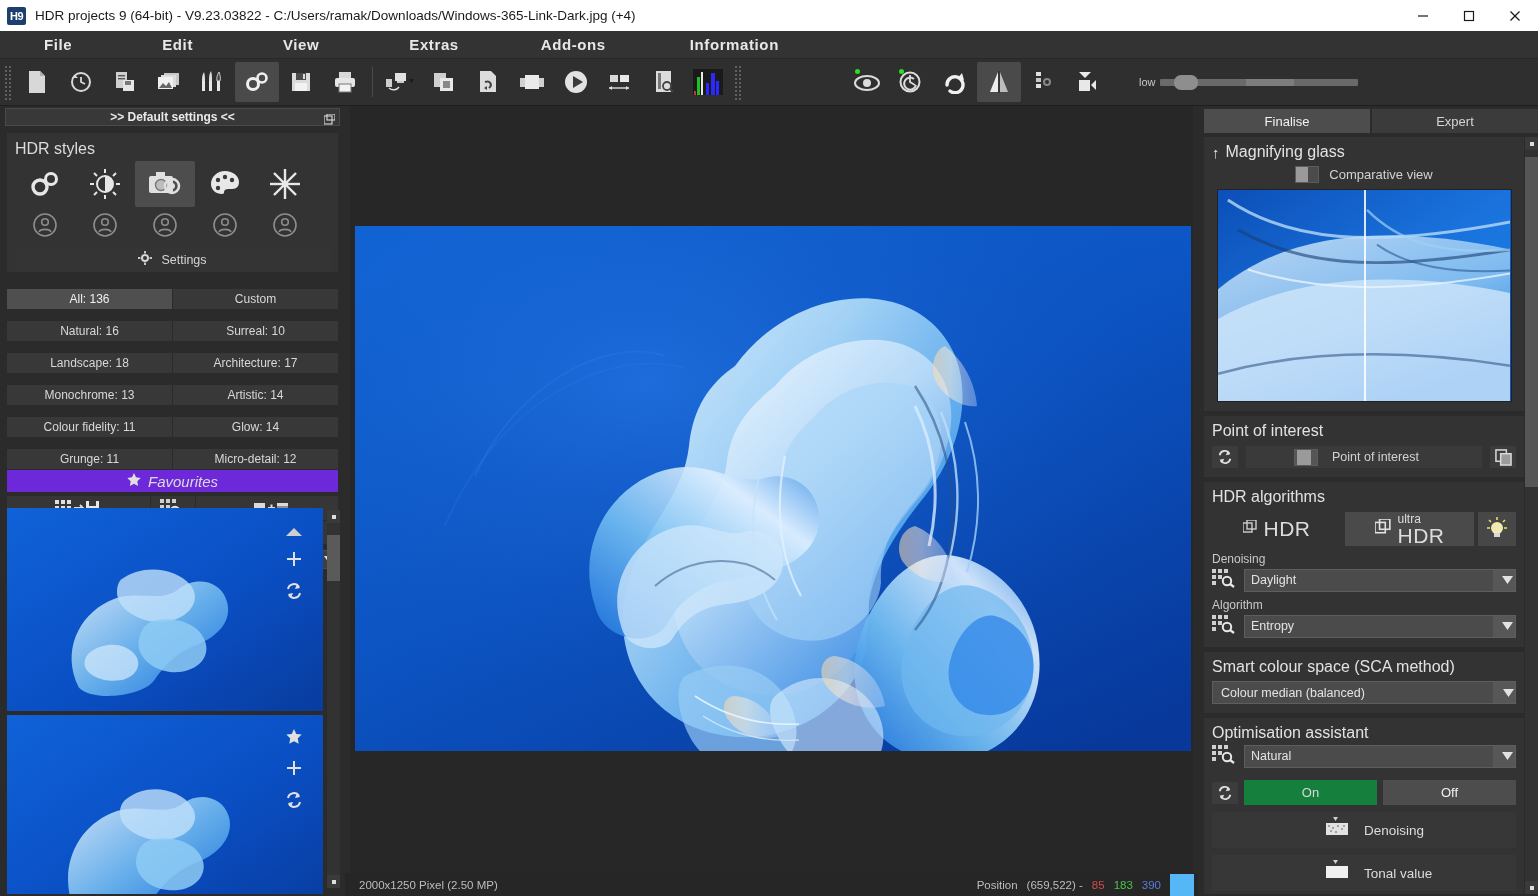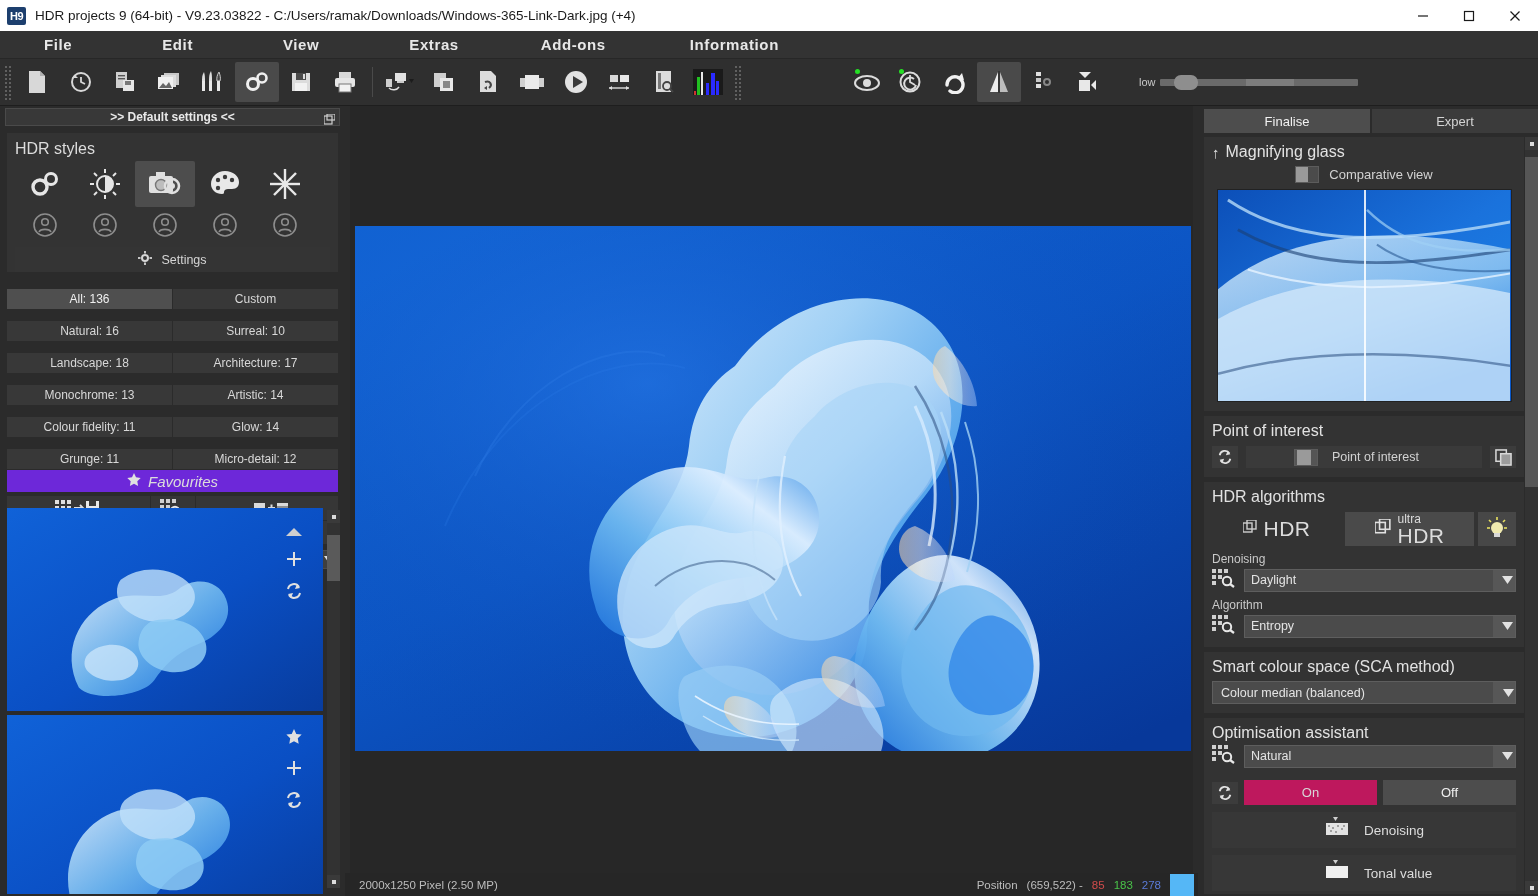--- a/index.html
+++ b/index.html
@@ -260,21 +260,21 @@
   }
   .sel-plain {
     width:100%; height:23px; background:#4b4b4b; border:1px solid #5e5e5e;
     display:flex; align-items:center; position:relative; margin-top:5px;
   }
   .sel-plain span { color:#e4e4e4; font-size:12.5px; padding-left:8px; }
 
   .onoff-row { display:flex; align-items:center; gap:6px; margin-top:12px; }
   .onoff-btn {
     flex:1; height:25px; display:flex; align-items:center; justify-content:center;
-    color:#d8d8d8; font-size:13px; background:#be185d;
+    color:#d8d8d8; font-size:13px; background:#15803d;
   }
   .onoff-btn.sel { background:#4d4d4d; color:#f0f0f0; }
 
   .sub-row {
     margin-top:7px; height:36px; background:#373737;
     display:flex; align-items:center; gap:14px; padding-left:112px;
   }
   .sub-row .t { color:#dcdcdc; font-size:13.5px; }
 
   .rp-scroll { position:absolute; right:0px; top:31px; width:13px; bottom:2px; background:#323232; }
@@ -904,21 +904,21 @@
     </div>
   </div>
 
   <div class="statusbar">
     <span>2000x1250 Pixel (2.50 MP)</span>
     <span class="sb-right">
       <span>Position</span>
       <span>(659,522) -</span>
       <span class="rgb-r">85</span>
       <span class="rgb-g">183</span>
-      <span class="rgb-b">278</span>
+      <span class="rgb-b">390</span>
       <span class="sb-swatch"></span>
     </span>
   </div>
 
   <div class="rightpanel">
     <div class="rp-tabs">
       <div class="rp-tab active">Finalise</div>
       <div class="rp-tab">Expert</div>
     </div>
 

